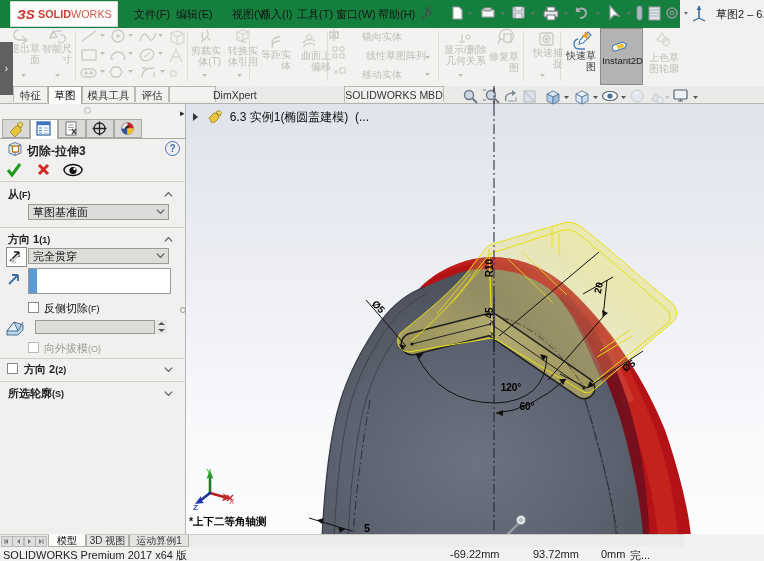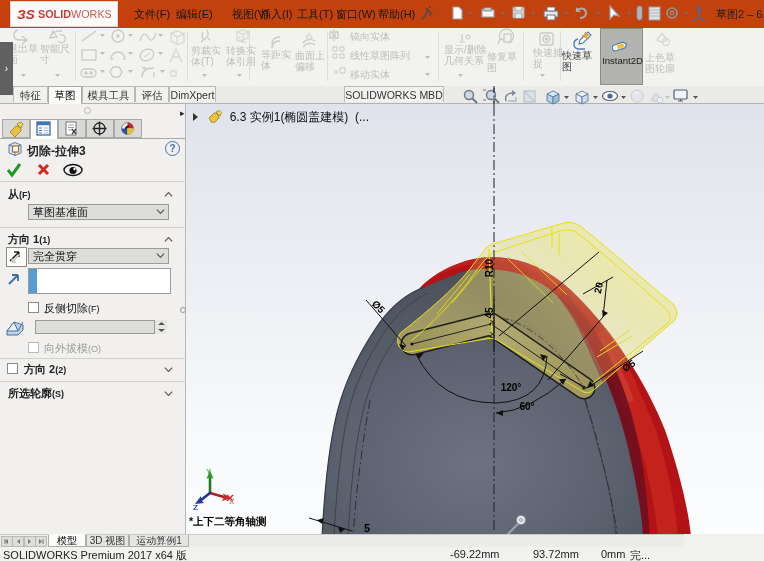--- a/index.html
+++ b/index.html
@@ -1,26 +1,26 @@
 <!DOCTYPE html>
 <html><head>
 <meta charset="utf-8">
 <style>
 html,body{margin:0;padding:0;}
 #app{position:relative;width:764px;height:561px;overflow:hidden;background:#f1f1f0;
  font-family:"Liberation Sans",sans-serif;-webkit-font-smoothing:antialiased;}
 .abs{position:absolute;}
 
-#title{position:absolute;left:0;top:0;width:764px;height:28px;background:#c2410c;border-bottom:1px solid #e3e3e1;}
+#title{position:absolute;left:0;top:0;width:680px;height:28px;background:#15803d;border-bottom:1px solid #e3e3e1;}
 #logo{position:absolute;left:10px;top:1px;width:106px;height:24px;background:#fbfbfa;border:1px solid #d8d8d6;}
 .menu{position:absolute;top:7px;font-size:11px;color:#151515;}
 
 #ribbon{position:absolute;left:0;top:28px;width:764px;height:58px;background:#f2f2f1;border-bottom:1px solid #d6d6d4;}
 .rsep{position:absolute;top:3px;width:1px;height:50px;background:#ddddda;}
-.rlab{position:absolute;font-size:10px;line-height:10.5px;color:#bdbdba;text-align:left;white-space:pre;}
+.rlab{position:absolute;font-size:10px;line-height:10.5px;color:#bdbdba;text-align:right;white-space:pre;}
 .rlabd{color:#3a3a3a;}
 #flyout{position:absolute;left:0;top:42px;width:13px;height:53px;background:#606060;z-index:30;color:#fff;font-size:10px;line-height:53px;text-align:center;}
 
 #tabbar{position:absolute;left:0;top:86px;width:764px;height:17px;background:#eaeae8;border-bottom:1px solid #b3b3b0;}
 .ctab{position:absolute;top:0;height:16px;background:#f1f1ef;border:1px solid #b9b9b5;border-bottom:none;font-size:10.5px;color:#333;text-align:center;line-height:16px;box-sizing:border-box;}
 .ctabact{background:#fdfdfc;height:18px;color:#000;border-color:#a8a8a4;z-index:2;}
 
 #panel{position:absolute;left:0;top:104px;width:186px;height:430px;background:#f1f0ef;border-right:1px solid #b7b7b4;box-sizing:border-box;}
 .ptab{position:absolute;top:15px;width:28px;height:19px;background:#d9d9d7;border:1px solid #a9a9a6;box-sizing:border-box;}
 .pdivider{position:absolute;left:0;width:186px;height:1px;background:#cfcfcc;}
@@ -242,21 +242,21 @@
  <div class="rlab" style="left:645px;top:25px;width:34px;">上色草
 图轮廓</div>
 </div>
 <div id="flyout">›</div>
 
 <div id="tabbar">
  <div class="ctab" style="left:13px;width:35px;">特征</div>
  <div class="ctab ctabact" style="left:48px;width:34px;">草图</div>
  <div class="ctab" style="left:82px;width:53px;">模具工具</div>
  <div class="ctab" style="left:135px;width:34px;">评估</div>
- <div class="ctab" style="left:169px;width:47px;">DimXpert</div>
+ <div class="ctab" style="left:169px;width:47px;padding-left:43px;">DimXpert</div>
  <div class="ctab" style="left:344px;width:100px;">SOLIDWORKS MBD</div>
 </div>
 
 <div id="panel">
 
  <div class="abs" style="left:84px;top:3px;width:5px;height:5px;border:1px solid #b5b5b2;border-radius:50%;"></div>
  <div class="abs" style="left:180px;top:4px;font-size:9px;color:#222;">▸</div>
 
  <div class="abs" style="left:0;top:15px;width:186px;height:19px;border-bottom:1px solid #a9a9a6;"></div>
  <div class="ptab" style="left:2px;width:28px;"></div>

